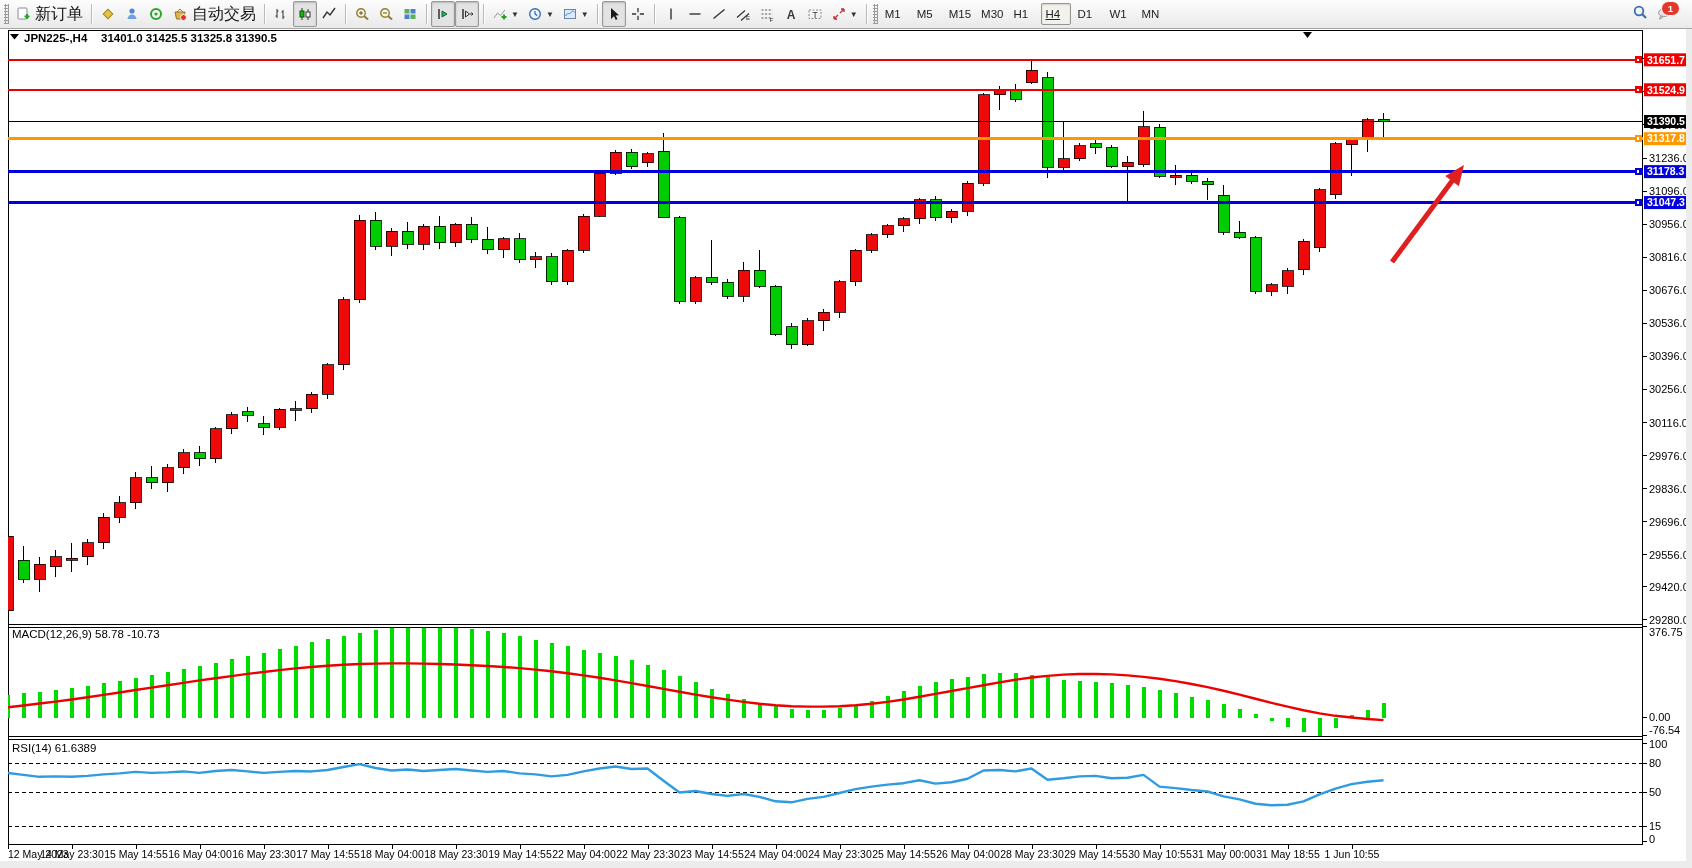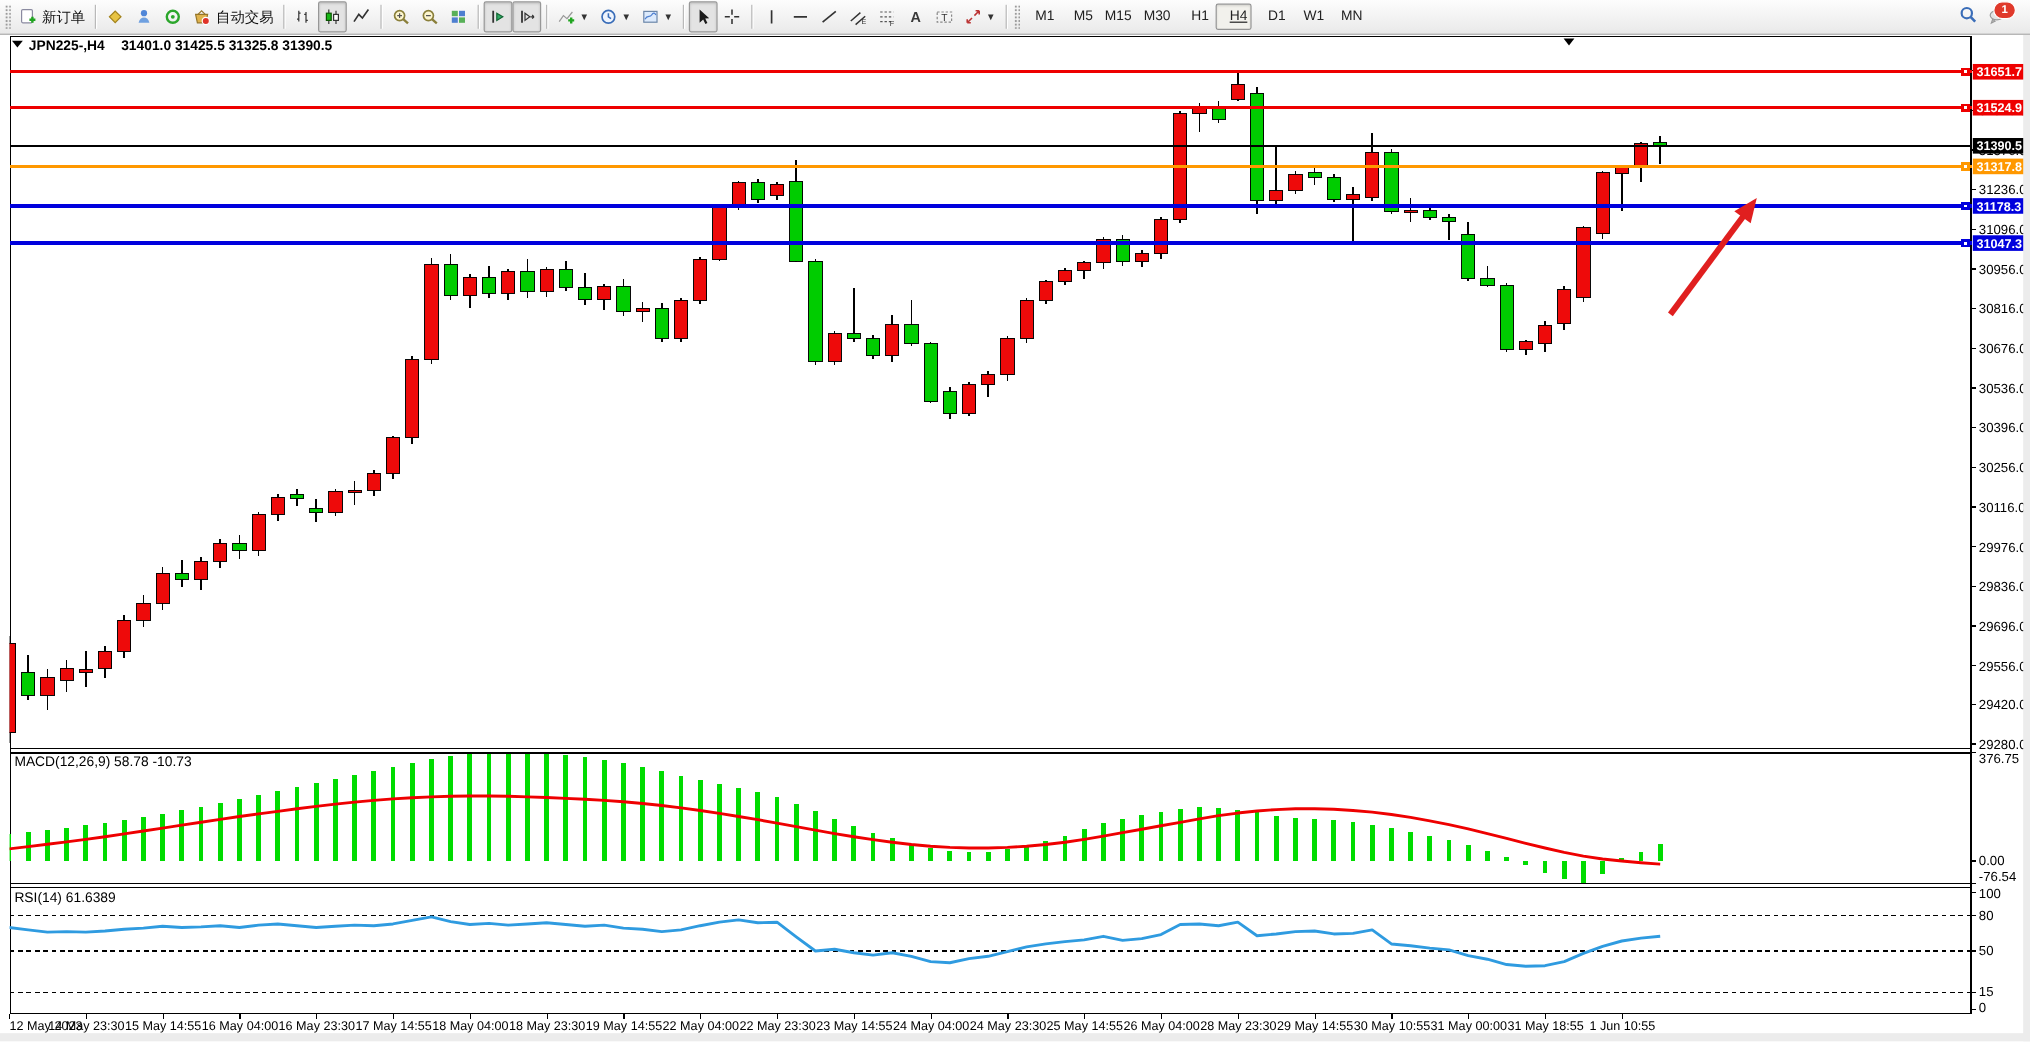--- a/index.html
+++ b/index.html
@@ -11,24 +11,24 @@
     display:flex;align-items:center;padding:0 2px;
     background:linear-gradient(#fdfdfd,#e9e9e9);border-bottom:1px solid #a6a6a6;z-index:5;}
   .grip{width:5px;height:20px;margin:0 2px;
     background-image:radial-gradient(circle,#9a9a9a 1px,transparent 1.2px);
     background-size:3px 3px;}
   .tbtn{height:24px;padding:0 3px;display:flex;align-items:center;border:1px solid transparent;
     border-radius:2px;cursor:default;}
   .tbtn.pressed{background:#e3e3e3;border-color:#979797;box-shadow:inset 0 1px 2px rgba(0,0,0,.18);}
   .ticon{width:16px;height:16px;display:inline-block;}
   .ticon svg{display:block;}
-  .tlabel{font-size:12px;color:#111;margin-left:4px;white-space:nowrap;font-family:Liberation Serif, serif;}
+  .tlabel{font-size:16px;color:#111;margin-left:4px;white-space:nowrap;font-family:Liberation Serif, serif;}
   .caret{font-size:8px;color:#333;margin-left:3px;}
   .sep{width:1px;height:20px;background:#b9b9b9;margin:0 4px;box-shadow:1px 0 0 #fff;}
-  .tfbtn{min-width:22px;text-align:right;font-size:11.5px;color:#222;padding:4px 3px;
+  .tfbtn{min-width:22px;text-align:left;font-size:11.5px;color:#222;padding:4px 3px;
     border:1px solid transparent;border-radius:2px;margin:0 1px;}
   .tfbtn.selected{border-color:#949494;background:#f2f1ec;box-shadow:inset 0 1px 2px rgba(0,0,0,.13);text-decoration:underline;}
   .tb-right{margin-left:auto;display:flex;align-items:center;gap:8px;padding-right:16px;}
   .chatwrap{position:relative;width:18px;height:18px;}
   .badge{position:absolute;right:-6px;top:-4px;min-width:13px;height:13px;border-radius:8px;
     background:#e0392b;color:#fff;font-size:9.5px;font-weight:bold;text-align:center;
     line-height:13px;padding:0 2px;border:1px solid #fff;}
   .edge-right{position:absolute;right:0;top:29px;width:6px;height:839px;background:#ececec;z-index:4;}
   .edge-bottom{position:absolute;left:0;top:861px;width:1692px;height:7px;background:#ececec;z-index:4;}
 </style>

